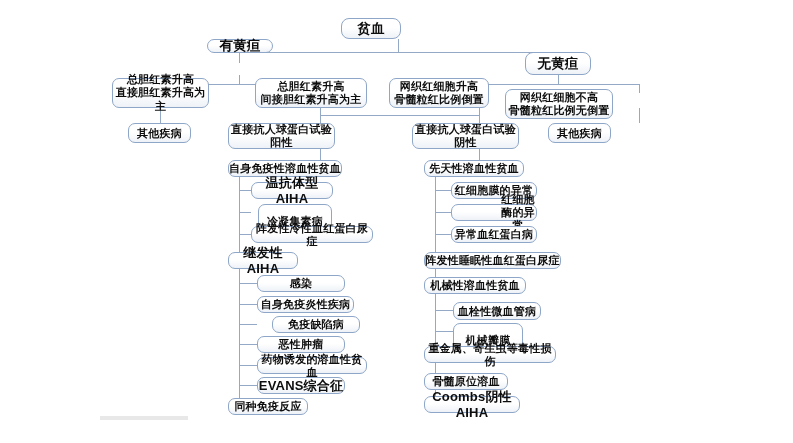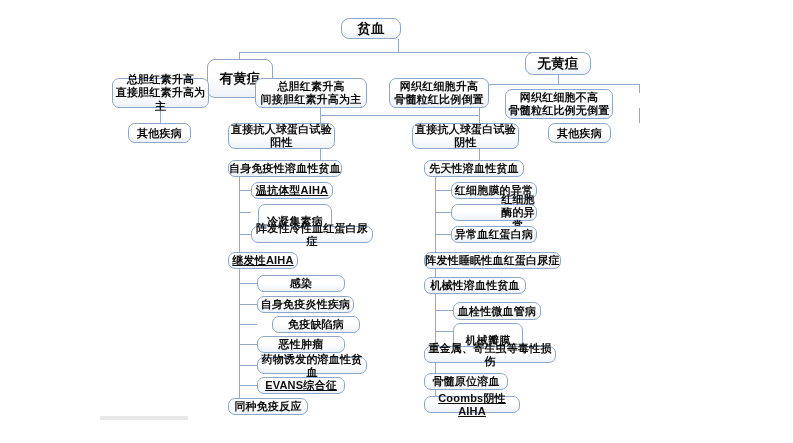--- a/index.html
+++ b/index.html
@@ -24,21 +24,21 @@
     justify-content:center;
     text-align:center;
     line-height:1.18;
     font-weight:bold;
     white-space:pre-line;
     letter-spacing:0.2px;
     font-size:11px;
   }
   .node.big{font-size:13.5px;border-radius:8px;}
   .node.two-line{line-height:1.22;}
-  .node.latin{font-family:"Liberation Sans","DejaVu Sans",sans-serif;font-size:11px;text-decoration:underline;}
+  .node.latin{font-family:"Liberation Sans","DejaVu Sans",sans-serif;font-size:13px;}
 
   
   .ln{position:absolute;background:#93a9c6;}
   .lnh{height:1px;}
   .lnv{width:1px;}
 
   
   .artifact{position:absolute;background:#e8e8e8;height:4px;}
 </style>
 </head>
@@ -97,21 +97,21 @@
   <div class="ln lnh" style="left:435px;top:260px;width:6px;"></div>
   <div class="ln lnh" style="left:435px;top:285px;width:6px;"></div>
   <div class="ln lnh" style="left:435px;top:310px;width:18px;"></div>
   <div class="ln lnh" style="left:435px;top:331px;width:18px;"></div>
   <div class="ln lnh" style="left:435px;top:354px;width:6px;"></div>
   <div class="ln lnh" style="left:435px;top:381px;width:6px;"></div>
   <div class="ln lnh" style="left:435px;top:404px;width:6px;"></div>
 
   <div class="node big" style="left:341px;top:18px;width:60px;height:21px;">贫血</div>
 
-  <div class="node big" style="left:207px;top:59px;width:66px;height:39px;">有黄疸</div>
+  <div class="node big" style="left:207px;top:39px;width:66px;height:14px;">有黄疸</div>
 
   <div class="node big" style="left:525px;top:52px;width:66px;height:23px;">无黄疸</div>
 
   <div class="node two-line" style="left:112px;top:78px;width:97px;height:30px;">总胆红素升高
 直接胆红素升高为主</div>
 
   <div class="node two-line" style="left:255px;top:78px;width:112px;height:30px;">总胆红素升高
 间接胆红素升高为主</div>
 
   <div class="node two-line" style="left:389px;top:78px;width:100px;height:30px;">网织红细胞升高

